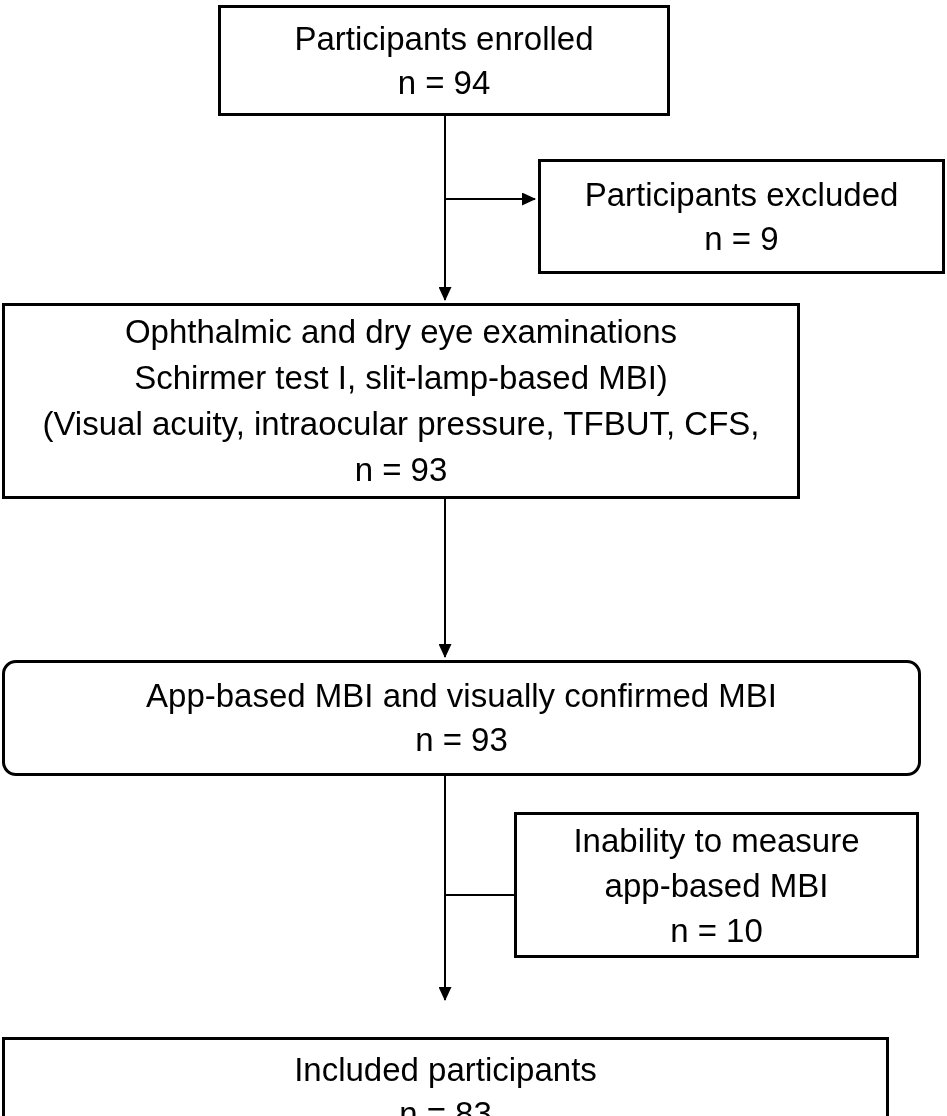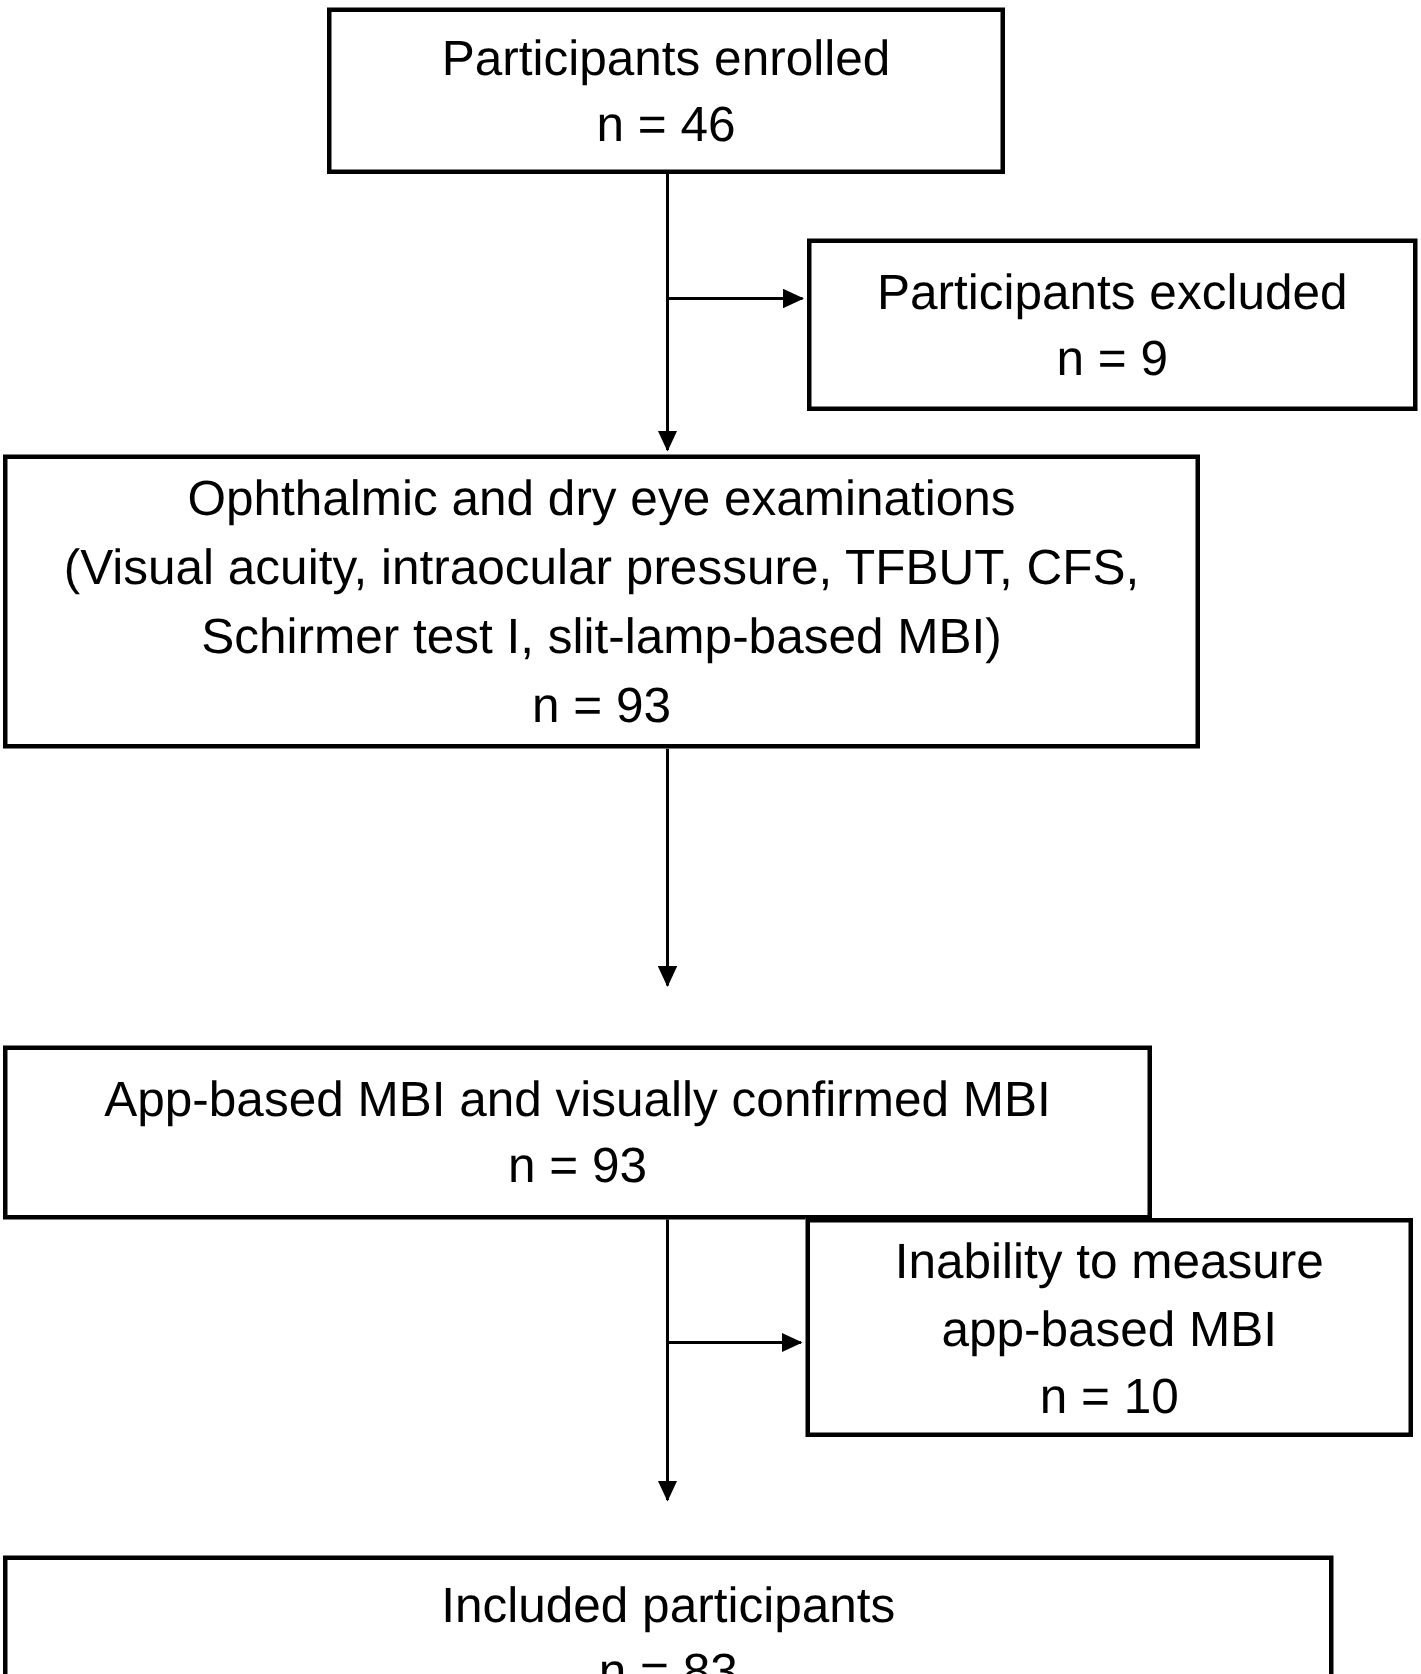--- a/index.html
+++ b/index.html
@@ -30,22 +30,22 @@
     line-height: 44px;
     z-index: 2;
   }
   .flow-box .line {
     white-space: nowrap;
     text-align: right;
   }
   #box-enrolled     { left: 218px; top: 5px;    width: 452px; height: 111px; }
   #box-excluded     { left: 538px; top: 159px;  width: 407px; height: 115px; }
   #box-examinations { left: 2px;   top: 303px;  width: 798px; height: 196px; line-height: 46px; }
-  #box-app-mbi      { left: 2px;   top: 697px;  width: 766px; height: 116px; }
-  #box-inability    { left: 537px; top: 812px;  width: 405px; height: 146px; line-height: 45px; }
+  #box-app-mbi      { left: 2px;   top: 660px;  width: 919px; height: 116px; border-radius: 14px; }
+  #box-inability    { left: 514px; top: 812px;  width: 405px; height: 146px; line-height: 45px; }
   #box-included     { left: 2px;   top: 1003px; width: 887px; height: 110px; margin-top: 34px; }
   #connector-layer {
     position: absolute;
     left: 0;
     top: 0;
     width: 947px;
     height: 1116px;
     z-index: 1;
   }
 </style>
@@ -62,32 +62,32 @@
     </defs>
     <path d="M445,116 L445,300" stroke="#000000" stroke-width="2" fill="none" marker-end="url(#arrowhead)"></path>
     <path d="M445,199 L535,199" stroke="#000000" stroke-width="2" fill="none" marker-end="url(#arrowhead)"></path>
     <path d="M445,499 L445,657" stroke="#000000" stroke-width="2" fill="none" marker-end="url(#arrowhead)"></path>
     <path d="M445,776 L445,1000" stroke="#000000" stroke-width="2" fill="none" marker-end="url(#arrowhead)"></path>
     <path d="M445,895 L534,895" stroke="#000000" stroke-width="2" fill="none" marker-end="url(#arrowhead)"></path>
   </svg>
 
   <div class="flow-box" id="box-enrolled">
     <div class="line">Participants enrolled</div>
-    <div class="line">n = 46</div>
+    <div class="line">n = 94</div>
   </div>
 
   <div class="flow-box" id="box-excluded">
     <div class="line">Participants excluded</div>
     <div class="line">n = 9</div>
   </div>
 
   <div class="flow-box" id="box-examinations">
     <div class="line">Ophthalmic and dry eye examinations</div>
+    <div class="line">Schirmer test I, slit-lamp-based MBI)</div>
     <div class="line">(Visual acuity, intraocular pressure, TFBUT, CFS,</div>
-    <div class="line">Schirmer test I, slit-lamp-based MBI)</div>
     <div class="line">n = 93</div>
   </div>
 
   <div class="flow-box" id="box-app-mbi">
     <div class="line">App-based MBI and visually confirmed MBI</div>
     <div class="line">n = 93</div>
   </div>
 
   <div class="flow-box" id="box-inability">
     <div class="line">Inability to measure</div>

